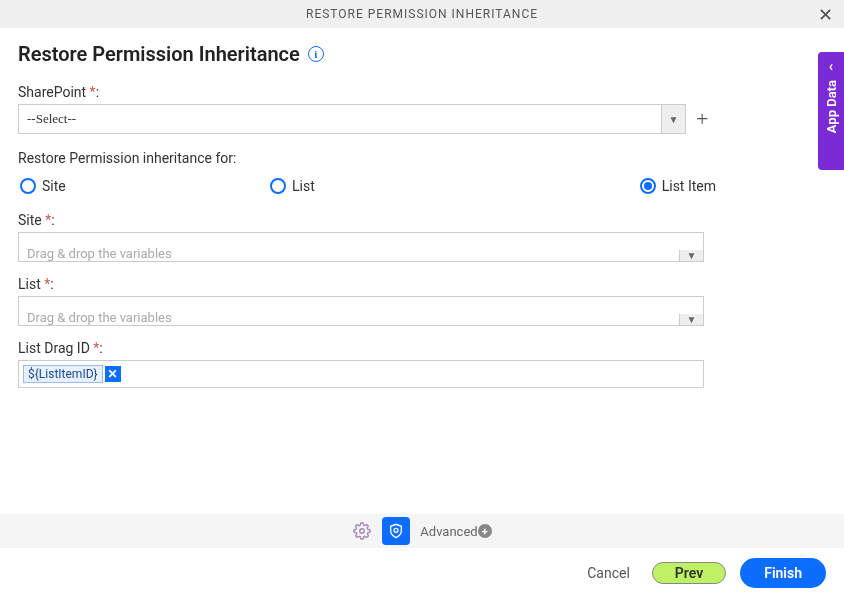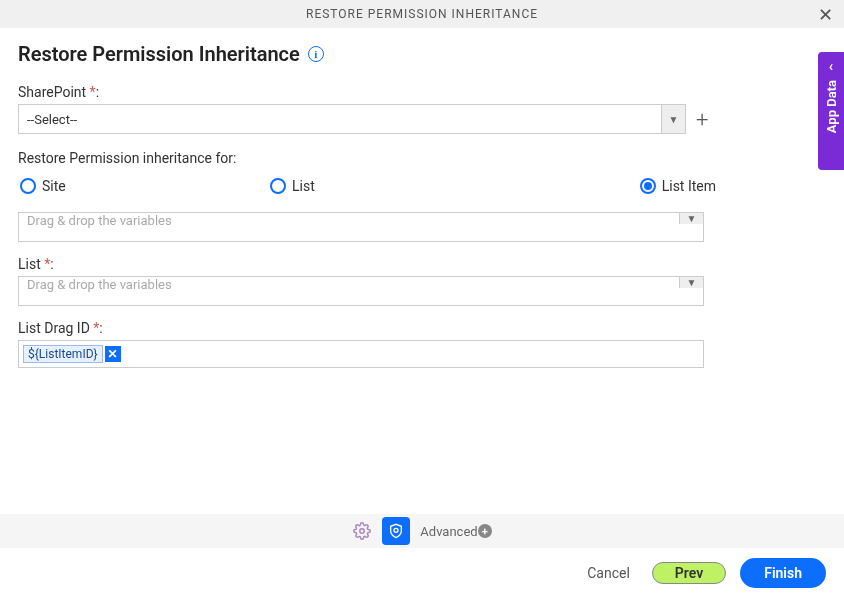--- a/index.html
+++ b/index.html
@@ -64,20 +64,21 @@
     font-size: 14px;
     color: #333;
     margin-bottom: 4px;
   }
   .required { color: #d9534f; }
   .select-row {
     display: flex;
     align-items: center;
     gap: 10px;
     margin-bottom: 16px;
+    font-family: Liberation Serif, serif;
   }
   .select-box {
     flex: 1;
     height: 30px;
     border: 1px solid #ccc;
     display: flex;
     align-items: stretch;
     background: #fff;
   }
   .select-box .select-text {
@@ -141,21 +142,21 @@
     background: #0d6efd;
     border-radius: 50%;
   }
   .form-group {
     margin-bottom: 14px;
   }
   .drop-input {
     height: 30px;
     border: 1px solid #ccc;
     display: flex;
-    align-items: flex-start;
+    align-items: flex-end;
     width: 686px;
   }
   .drop-input .placeholder {
     flex: 1;
     padding: 0 8px;
     display: flex;
     align-items: center;
     color: #aaa;
     font-size: 13px;
   }
@@ -346,20 +347,23 @@
       <span class="radio-circle"></span>
       <span>List</span>
     </div>
     <div class="radio-opt">
       <span class="radio-circle selected"></span>
       <span>List Item</span>
     </div>
   </div>
 
   <div class="form-group">
+    <div class="field-label">
+      <span>Site</span> <span class="required">*</span>:
+    </div>
     <div class="drop-input">
       <div class="placeholder">Drag &amp; drop the variables</div>
       <div class="dropdown-btn">▼</div>
     </div>
   </div>
 
   <div class="form-group">
     <div class="field-label">
       <span>List</span> <span class="required">*</span>:
     </div>

